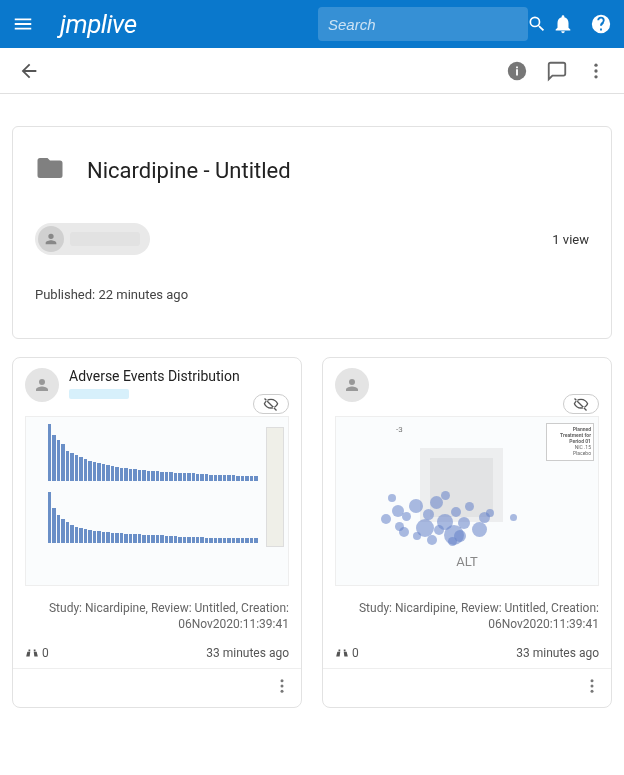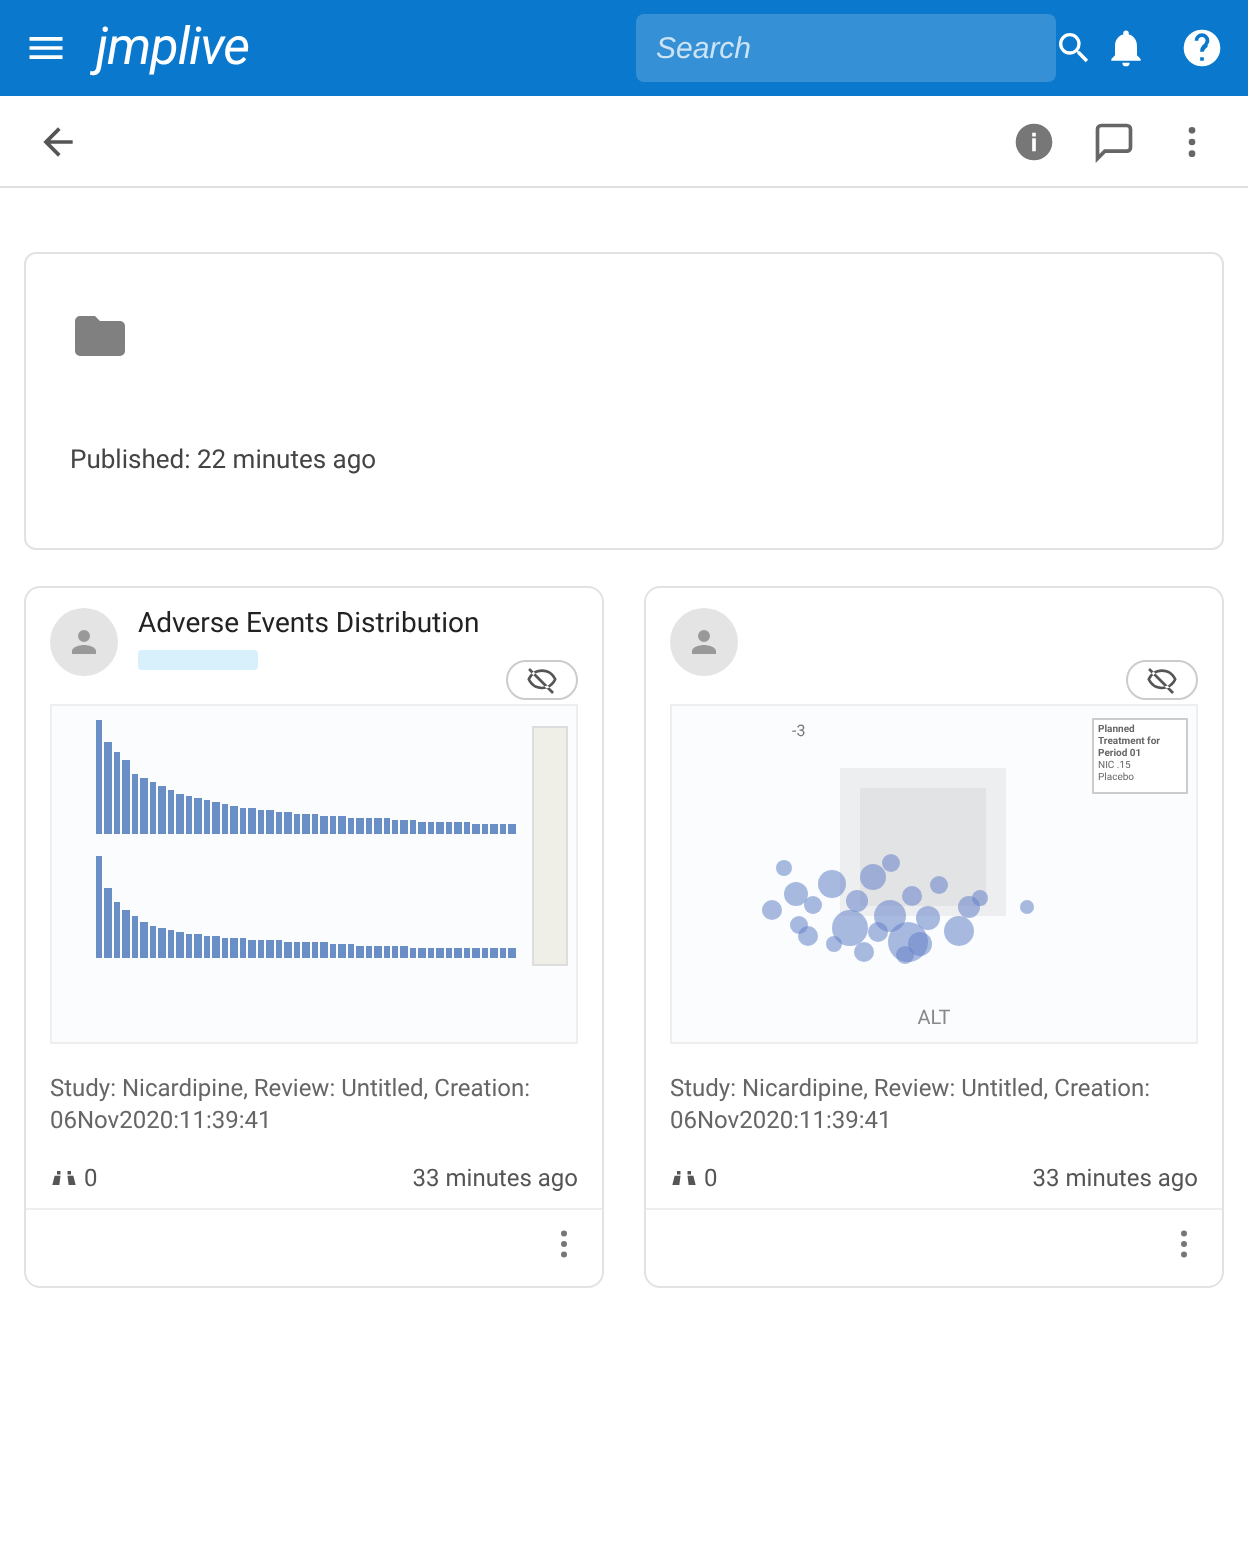--- a/index.html
+++ b/index.html
@@ -18,21 +18,21 @@
     padding: 0 12px;
     gap: 10px;
   }
   .topbar .iconbtn { color: #fff; cursor: pointer; display:flex; align-items:center; justify-content:center; }
   .logo {
     color: #fff;
     font-size: 26px;
     font-weight: 400;
     font-style: italic;
     flex: 0 0 auto;
-    margin-left: 4px;
+    margin-left: 16px;
     letter-spacing: -0.5px;
   }
   .search-wrap {
     margin-left: auto;
     background: rgba(255,255,255,0.18);
     border-radius: 4px;
     height: 34px;
     display: flex;
     align-items: center;
     padding: 0 10px;
@@ -83,20 +83,21 @@
   .redacted {
     background: #e2e2e2; height: 14px; width: 70px; border-radius: 3px;
   }
   .views { font-size: 13px; color: #333; }
   .meta-line { font-size: 13px; color: #444; margin-bottom: 14px; }
 
   .grid {
     display: flex;
     gap: 20px;
     margin-top: 18px;
+    text-align: right;
   }
   .post {
     border: 1px solid #e2e2e2;
     border-radius: 8px;
     flex: 1;
     display: flex;
     flex-direction: column;
   }
   .post-header {
     display:flex; align-items:flex-start; gap:10px;
@@ -145,21 +146,21 @@
   .bars { position:absolute; left:22px; right:30px; top:6px; height:58px; display:flex; align-items:flex-end; gap:1px; }
   .bars2 { position:absolute; left:22px; right:30px; top:72px; height:54px; display:flex; align-items:flex-end; gap:1px; }
   .bars div, .bars2 div { background:#6a8fc7; width:4px; }
   .legend-strip { position:absolute; right:4px; top:10px; width:18px; height:120px; background:#efefe8; border:1px solid #ddd; }
 
   
   .bubble-area { position:absolute; inset:18px 60px 22px 28px; }
   .bubble { position:absolute; border-radius:50%; background:rgba(100,130,200,0.55); }
   .bubble-bg { position:absolute; background:rgba(180,180,180,0.18); }
   .bubble-legend { position:absolute; right:4px; top:6px; width:48px; height:38px; border:1px solid #ccc; background:#fff; font-size:5px; padding:2px; color:#666; line-height:1.2; }
-  .axis-label-x { position:absolute; bottom:6px; left:50%; transform:translateX(-50%); font-size:10px; color:#888; }
+  .axis-label-x { position:absolute; bottom:16px; left:50%; transform:translateX(-50%); font-size:13px; color:#888; }
   .tick-top { position:absolute; top:8px; left:60px; font-size:8px; color:#777; }
 
 </style>
 </head>
 <body>
 
 <div class="topbar">
   <div class="iconbtn">
     <svg width="22" height="22" viewBox="0 0 24 24" fill="currentColor">
         <path d="M3 6h18v2H3zM3 11h18v2H3zM3 16h18v2H3z"></path>
@@ -217,20 +218,32 @@
 
 <div class="content">
 
   <div class="card">
     <div class="title-row">
       <span class="folder-icon">
         <svg width="30" height="30" viewBox="0 0 24 24" fill="#808080">
             <path d="M10 4H4a2 2 0 00-2 2v12a2 2 0 002 2h16a2 2 0 002-2V8a2 2 0 00-2-2h-8l-2-2z"></path>
           </svg>
       </span>
+      <div class="page-title">Nicardipine - Untitled</div>
+    </div>
+    <div class="author-row">
+      <div class="author-chip">
+        <div class="avatar">
+          <svg width="16" height="16" viewBox="0 0 24 24" fill="#888">
+              <path d="M12 12a4 4 0 10-4-4 4 4 0 004 4zm0 2c-2.67 0-8 1.34-8 4v2h16v-2c0-2.66-5.33-4-8-4z"></path>
+            </svg>
+        </div>
+        <div class="redacted"></div>
+      </div>
+      <div class="views">1 view</div>
     </div>
     <div class="meta-line">Published: 22 minutes ago</div>
   </div>
 
   <div class="grid">
 
     <div class="post">
       <div class="post-header">
         <div class="post-avatar">
           <svg width="18" height="18" viewBox="0 0 24 24" fill="#999">

